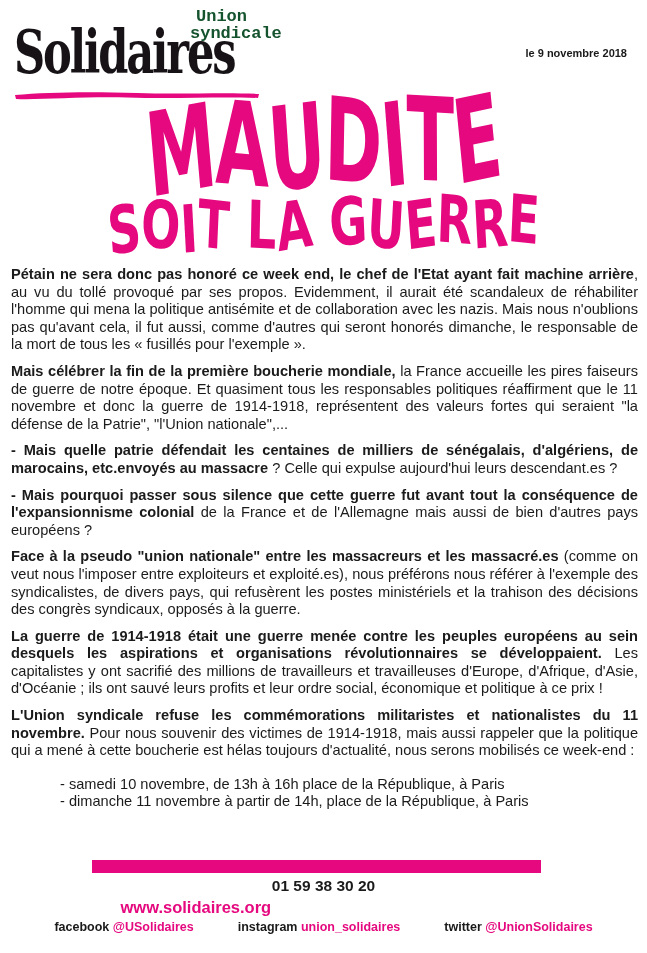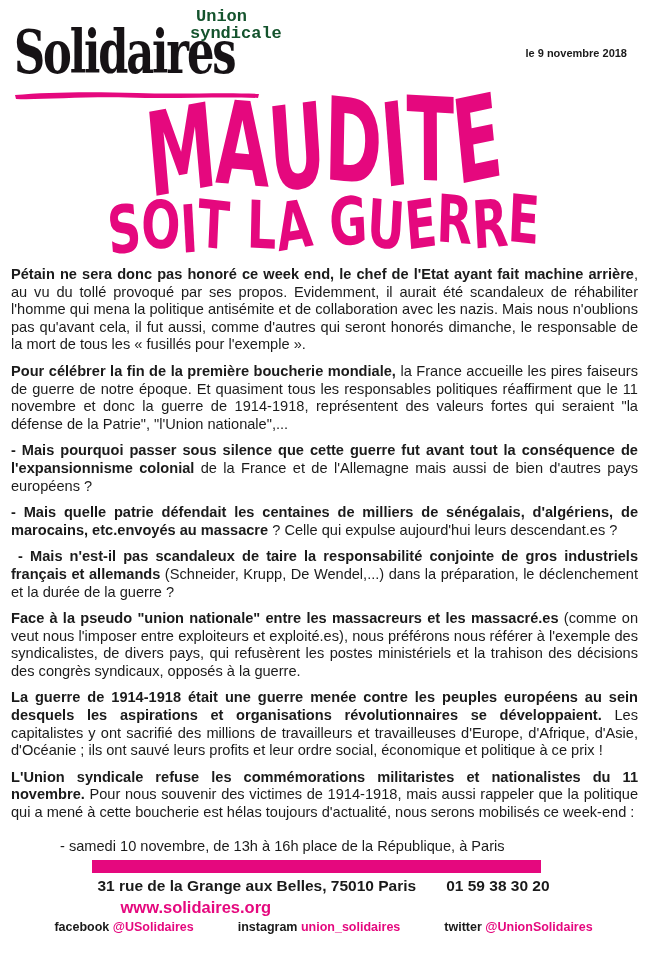--- a/index.html
+++ b/index.html
@@ -110,38 +110,36 @@
     <div class="date">le 9 novembre 2018</div>
   </header>
 
   <div class="title">
     <div class="title-line1 stencil"><span style="transform: rotate(-5deg) translateY(1px);">M</span><span style="transform: rotate(4deg) translateY(-3px);">A</span><span style="transform: rotate(-3deg) translateY(2px);">U</span><span style="transform: rotate(5deg) translateY(-2px);">D</span><span style="transform: rotate(-4deg) translateY(3px);">I</span><span style="transform: rotate(3deg) translateY(-1px);">T</span><span style="transform: rotate(-6deg) translateY(0px);">E</span></div>
     <div class="title-line2 stencil"><span style="transform: rotate(-5deg) translateY(1px);">S</span><span style="transform: rotate(4deg) translateY(-3px);">O</span><span style="transform: rotate(-3deg) translateY(2px);">I</span><span style="transform: rotate(5deg) translateY(-2px);">T</span><span style="transform: rotate(-4deg) translateY(3px); width: 0.38em;"> </span><span style="transform: rotate(3deg) translateY(-1px);">L</span><span style="transform: rotate(-6deg) translateY(0px);">A</span><span style="transform: rotate(2deg) translateY(2px); width: 0.38em;"> </span><span style="transform: rotate(-2deg) translateY(-3px);">G</span><span style="transform: rotate(6deg) translateY(1px);">U</span><span style="transform: rotate(-5deg) translateY(1px);">E</span><span style="transform: rotate(4deg) translateY(-3px);">R</span><span style="transform: rotate(-3deg) translateY(2px);">R</span><span style="transform: rotate(5deg) translateY(-2px);">E</span></div>
   </div>
 
   <main class="body">
     <p class="para"><b>Pétain ne sera donc pas honoré ce week end, le chef de l'Etat ayant fait machine arrière</b><span>, au vu du tollé provoqué par ses propos. Evidemment, il aurait été scandaleux de réhabiliter l'homme qui mena la politique antisémite et de collaboration avec les nazis. Mais nous n'oublions pas qu'avant cela, il fut aussi, comme d'autres qui seront honorés dimanche, le responsable de la mort de tous les « fusillés pour l'exemple ».</span></p>
-    <p class="para"><b>Pour célébrer la fin de la première boucherie mondiale,</b><span> la France accueille les pires faiseurs de guerre de notre époque. Et quasiment tous les responsables politiques réaffirment que le 11 novembre et donc la guerre de 1914-1918, représentent des valeurs fortes qui seraient "la défense de la Patrie", "l'Union nationale",...</span></p>
+    <p class="para"><b>Mais célébrer la fin de la première boucherie mondiale,</b><span> la France accueille les pires faiseurs de guerre de notre époque. Et quasiment tous les responsables politiques réaffirment que le 11 novembre et donc la guerre de 1914-1918, représentent des valeurs fortes qui seraient "la défense de la Patrie", "l'Union nationale",...</span></p>
+    <p class="para"><b>- Mais quelle patrie défendait les centaines de milliers de sénégalais, d'algériens, de marocains, etc.envoyés au massacre</b><span> ? Celle qui expulse aujourd'hui leurs descendant.es ?</span></p>
     <p class="para"><b>- Mais pourquoi passer sous silence que cette guerre fut avant tout la conséquence de l'expansionnisme colonial</b><span> de la France et de l'Allemagne mais aussi de bien d'autres pays européens ?</span></p>
-    <p class="para"><b>- Mais quelle patrie défendait les centaines de milliers de sénégalais, d'algériens, de marocains, etc.envoyés au massacre</b><span> ? Celle qui expulse aujourd'hui leurs descendant.es ?</span></p>
-    <p class="para"><b>&nbsp;- Mais n'est-il pas scandaleux de taire la responsabilité conjointe de gros industriels français et allemands</b><span> (Schneider, Krupp, De Wendel,...) dans la préparation, le déclenchement et la durée de la guerre ?</span></p>
     <p class="para"><b>Face à la pseudo "union nationale" entre les massacreurs et les massacré.es</b><span> (comme on veut nous l'imposer entre exploiteurs et exploité.es), nous préférons nous référer à l'exemple des syndicalistes, de divers pays, qui refusèrent les postes ministériels et la trahison des décisions des congrès syndicaux, opposés à la guerre.</span></p>
     <p class="para"><b>La guerre de 1914-1918 était une guerre menée contre les peuples européens au sein desquels les aspirations et organisations révolutionnaires se développaient.</b><span> Les capitalistes y ont sacrifié des millions de travailleurs et travailleuses d'Europe, d'Afrique, d'Asie, d'Océanie ; ils ont sauvé leurs profits et leur ordre social, économique et politique à ce prix !</span></p>
     <p class="para"><b>L'Union syndicale refuse les commémorations militaristes et nationalistes du 11 novembre.</b><span> Pour nous souvenir des victimes de 1914-1918, mais aussi rappeler que la politique qui a mené à cette boucherie est hélas toujours d'actualité, nous serons mobilisés ce week-end :</span></p>
     <div class="list">
       <div class="list-item">- samedi 10 novembre, de 13h à 16h place de la République, à Paris</div>
       <div class="list-item">- dimanche 11 novembre à partir de 14h, place de la République, à Paris</div>
     </div>
   </main>
 
   <div class="footer-bar"></div>
 
   <footer class="footer">
     <div class="addr-row">
-      <span>31 rue de la Grange aux Belles, 75010 Paris</span>
       <span>01 59 38 30 20</span>
     </div>
     <div class="links-row">
       <span class="pink link">www.solidaires.org</span>
     </div>
     <div class="social-row">
       <span class="social-item"><b>facebook</b> <span class="pink link">@USolidaires</span></span>
       <span class="social-item"><b>instagram</b> <span class="pink link">union_solidaires</span></span>
       <span class="social-item"><b>twitter</b> <span class="pink link">@UnionSolidaires</span></span>
     </div>

